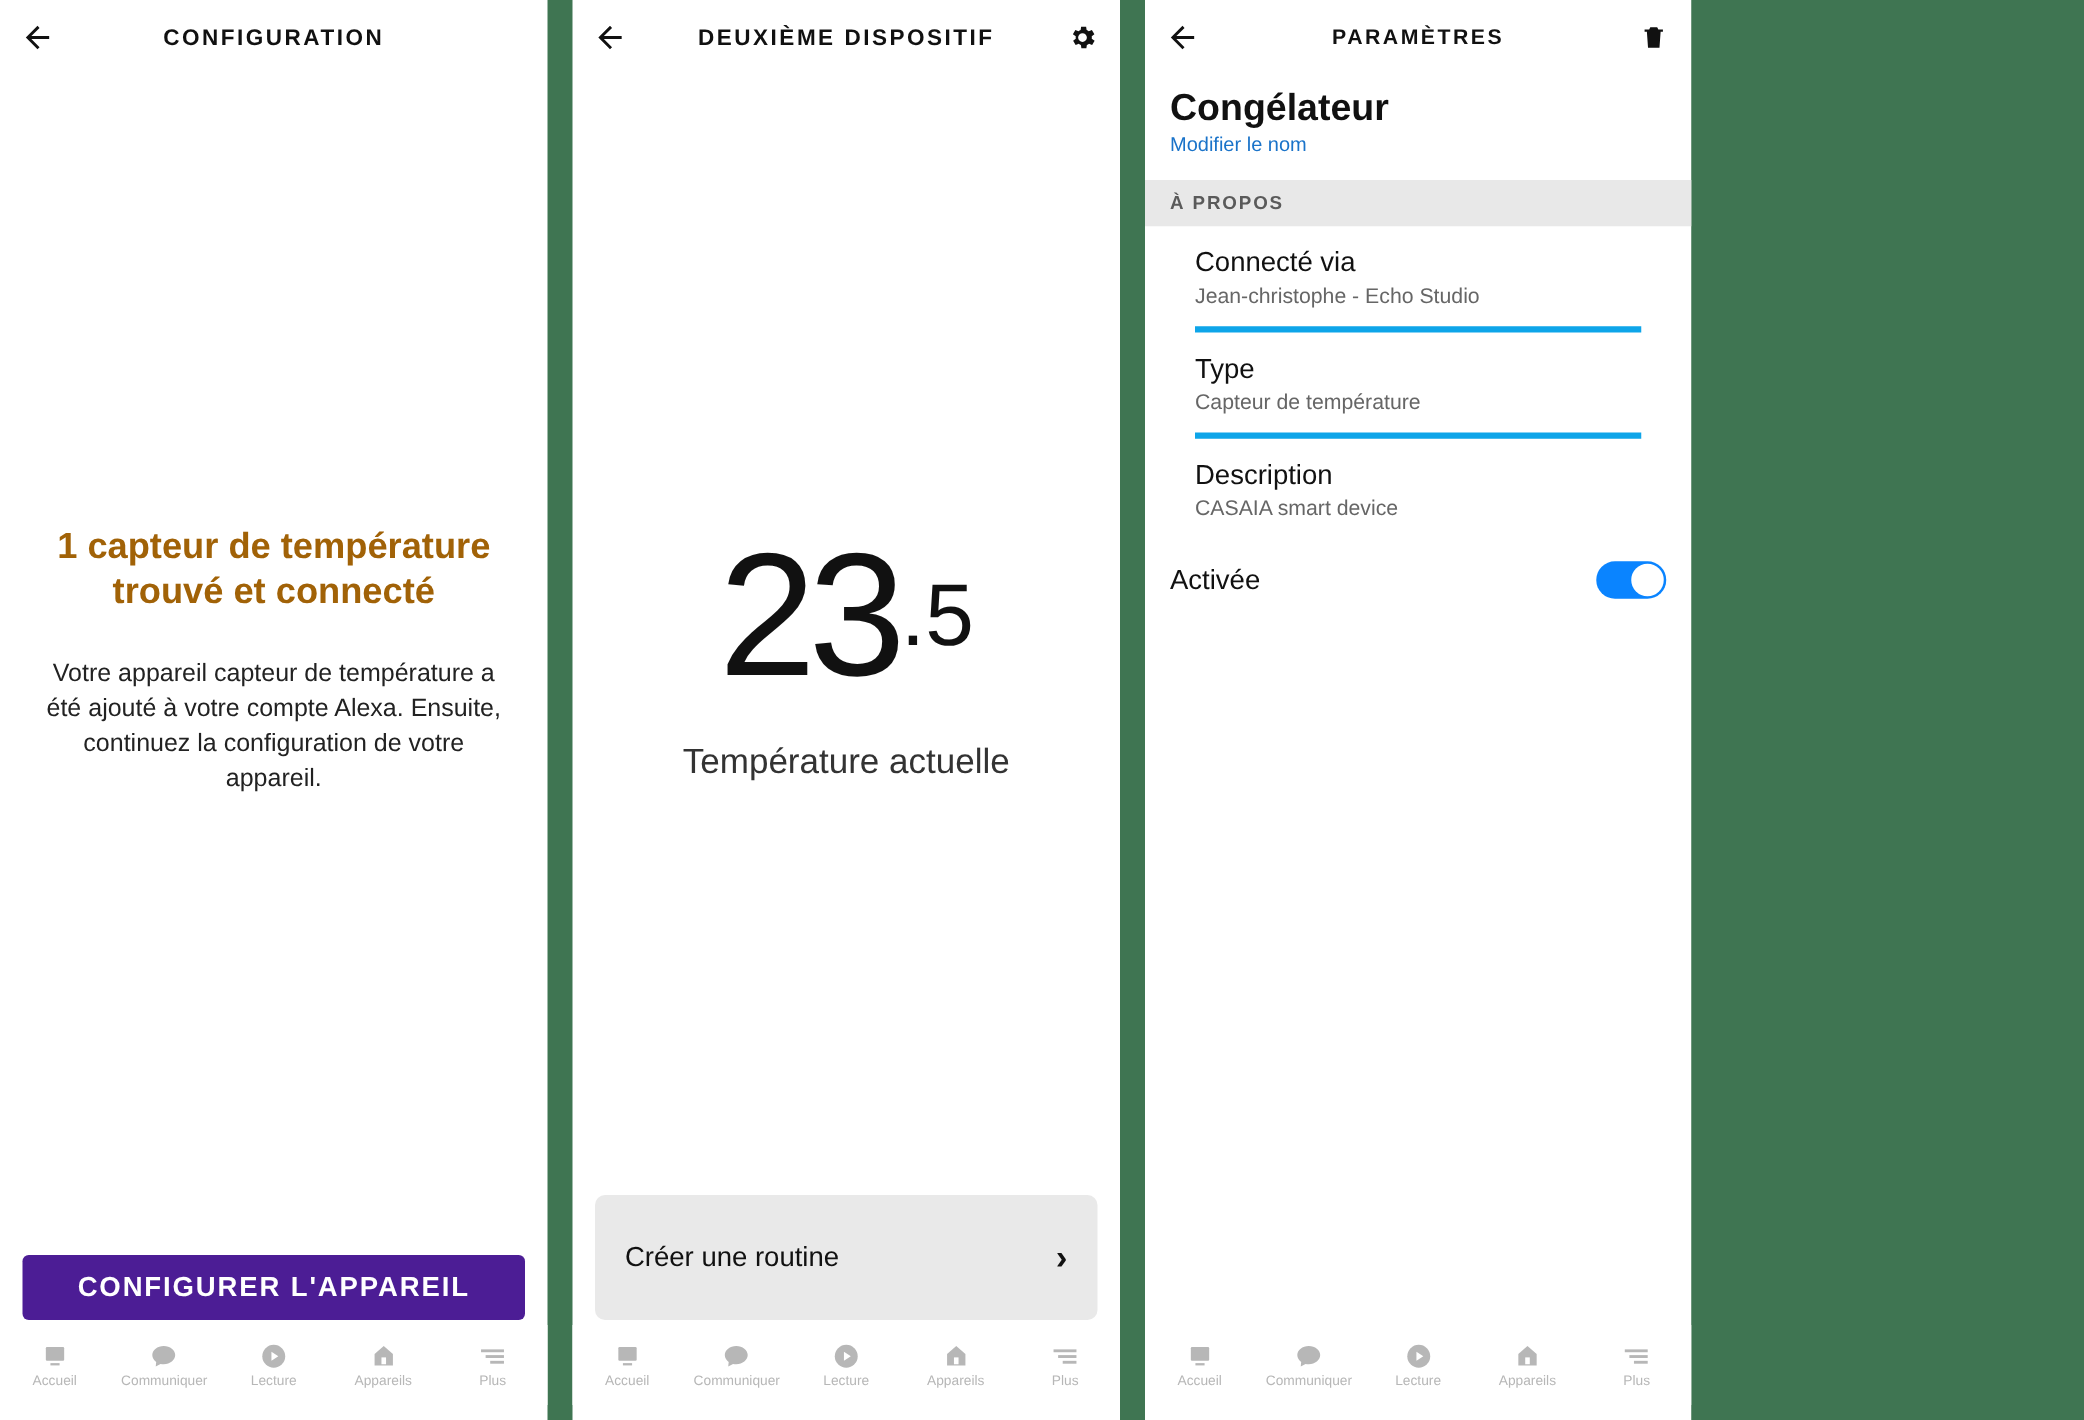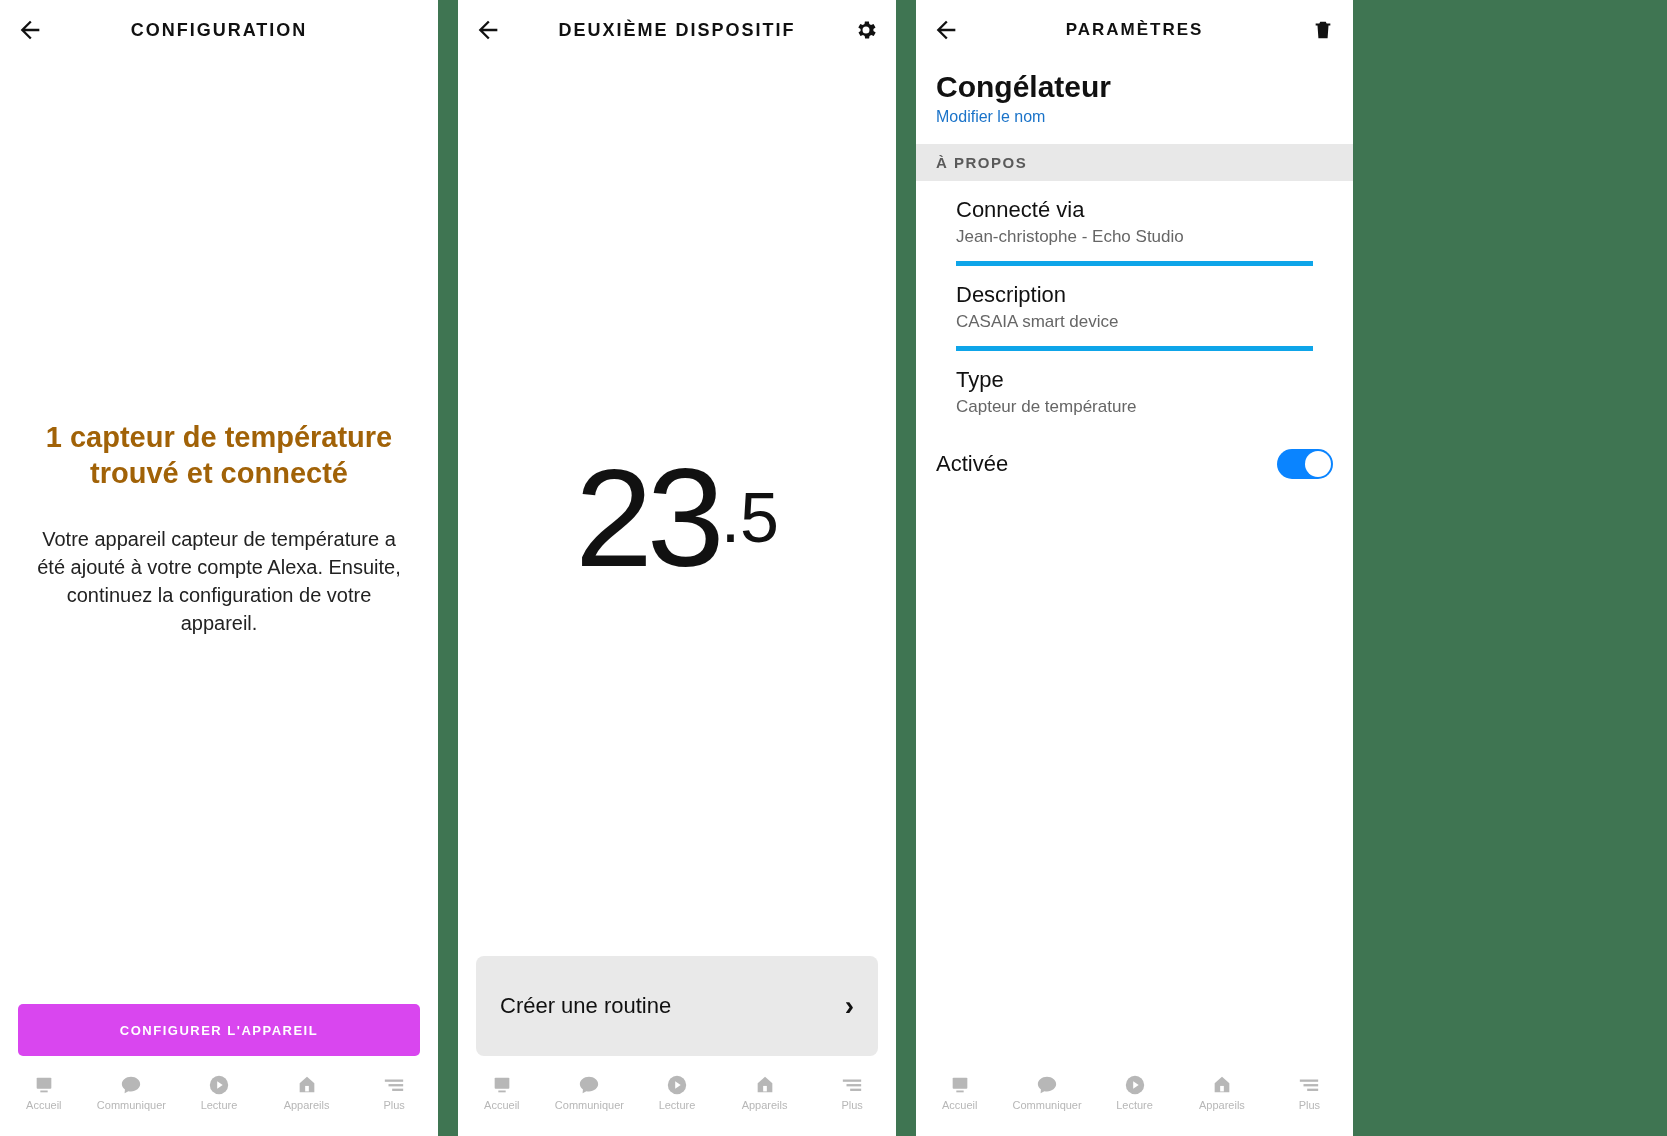--- a/index.html
+++ b/index.html
@@ -16,21 +16,21 @@
   .hdr .back { width: 28px; height: 28px; display: flex; align-items: center; justify-content: center; font-size: 26px; color: #111; cursor: pointer; }
   .hdr .spacer, .hdr .right-icon { width: 28px; height: 28px; display: flex; align-items: center; justify-content: center; font-size: 22px; color: #111; cursor: pointer; }
 
   .s3 .hdr .title { font-size: 17px; letter-spacing: 2px; }
 
   
   .s1 .body { flex: 1; display: flex; flex-direction: column; justify-content: center; padding: 0 28px 140px; }
   .s1 .heading { font-size: 29px; font-weight: 700; text-align: center; line-height: 1.25; color: #a16207; margin-bottom: 34px; }
   .s1 .desc { font-size: 20px; text-align: center; color: #222; line-height: 1.4; }
 
-  .primary-btn { position: absolute; left: 18px; right: 18px; bottom: 80px; height: 52px; background: #d946ef; color: #fff; border: none; border-radius: 5px; font-size: 13px; font-weight: 700; letter-spacing: 1.5px; cursor: pointer; }
+  .primary-btn { position: absolute; left: 18px; right: 18px; bottom: 80px; height: 52px; background: #4c1d95; color: #fff; border: none; border-radius: 5px; font-size: 22px; font-weight: 700; letter-spacing: 1.5px; cursor: pointer; }
 
   
   .s2 .body { flex: 1; display: flex; flex-direction: column; align-items: center; justify-content: center; padding-bottom: 160px; }
   .s2 .temp { display: flex; align-items: center; }
   .s2 .temp-int { font-size: 140px; font-weight: 300; color: #111; letter-spacing: -6px; }
   .s2 .temp-dec { font-size: 70px; font-weight: 300; color: #111; margin-left: 2px; }
   .s2 .temp-label { font-size: 28px; color: #333; margin-top: 20px; }
 
   .routine-btn { position: absolute; left: 18px; right: 18px; bottom: 80px; height: 100px; background: #e9e9e9; border: none; border-radius: 8px; display: flex; align-items: center; justify-content: space-between; padding: 0 24px; font-size: 22px; color: #111; cursor: pointer; }
   .routine-btn .chev { font-size: 28px; font-weight: 700; }
@@ -128,20 +128,21 @@
         <svg viewBox="0 0 24 24">
             <path d="M19.4 13a7.8 7.8 0 000-2l2.1-1.6-2-3.4-2.5 1a7.6 7.6 0 00-1.7-1l-.4-2.6h-4l-.4 2.6a7.6 7.6 0 00-1.7 1l-2.5-1-2 3.4L6.6 11a7.8 7.8 0 000 2l-2.1 1.6 2 3.4 2.5-1c.5.4 1.1.7 1.7 1l.4 2.6h4l.4-2.6c.6-.3 1.2-.6 1.7-1l2.5 1 2-3.4L19.4 13zM12 15.5A3.5 3.5 0 1115.5 12 3.5 3.5 0 0112 15.5z"></path>
           </svg>
       </div>
     </div>
     <div class="body">
       <div class="temp">
         <span class="temp-int">23</span>
         <span class="temp-dec">.5</span>
       </div>
+      <div class="temp-label">Température actuelle</div>
     </div>
     <button class="routine-btn">
       <span>Créer une routine</span>
       <span class="chev">›</span>
     </button>
     <div class="nav">
       <div class="item">
           <svg viewBox="0 0 24 24">
             <rect x="4" y="4" width="16" height="12" rx="1"></rect>
             <rect x="8" y="18" width="8" height="2"></rect>
@@ -197,26 +198,26 @@
       <div class="device-name">Congélateur</div>
       <a class="edit-link">Modifier le nom</a>
       <div class="section-hdr">À PROPOS</div>
 
       <div style="padding:0 20px;">
         <div class="setting-row">
           <div class="setting-label">Connecté via</div>
           <div class="setting-value">Jean-christophe - Echo Studio</div>
         </div>
         <div class="setting-row">
+          <div class="setting-label">Type</div>
+          <div class="setting-value">Capteur de température</div>
+        </div>
+        <div class="setting-row">
           <div class="setting-label">Description</div>
           <div class="setting-value">CASAIA smart device</div>
-        </div>
-        <div class="setting-row">
-          <div class="setting-label">Type</div>
-          <div class="setting-value">Capteur de température</div>
         </div>
       </div>
 
       <div class="toggle-row">
         <div class="setting-label">Activée</div>
         <div class="toggle">
             <div class="knob"></div>
           </div>
       </div>
     </div>

